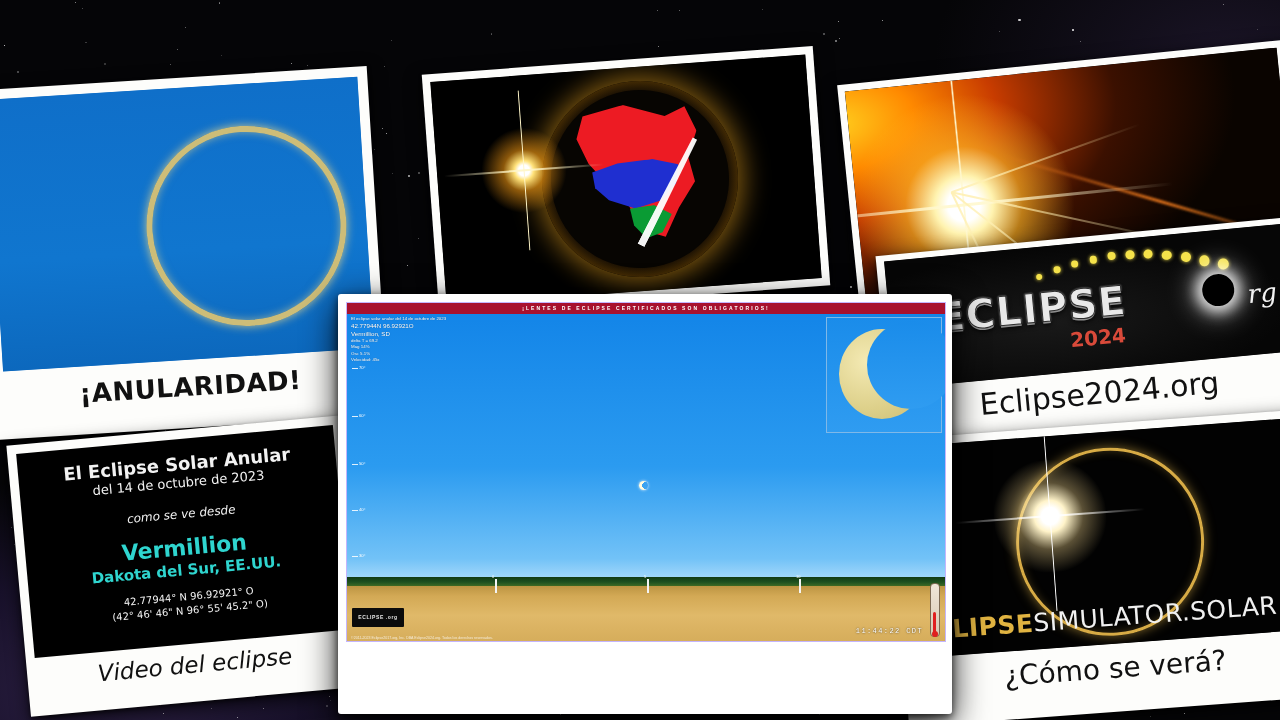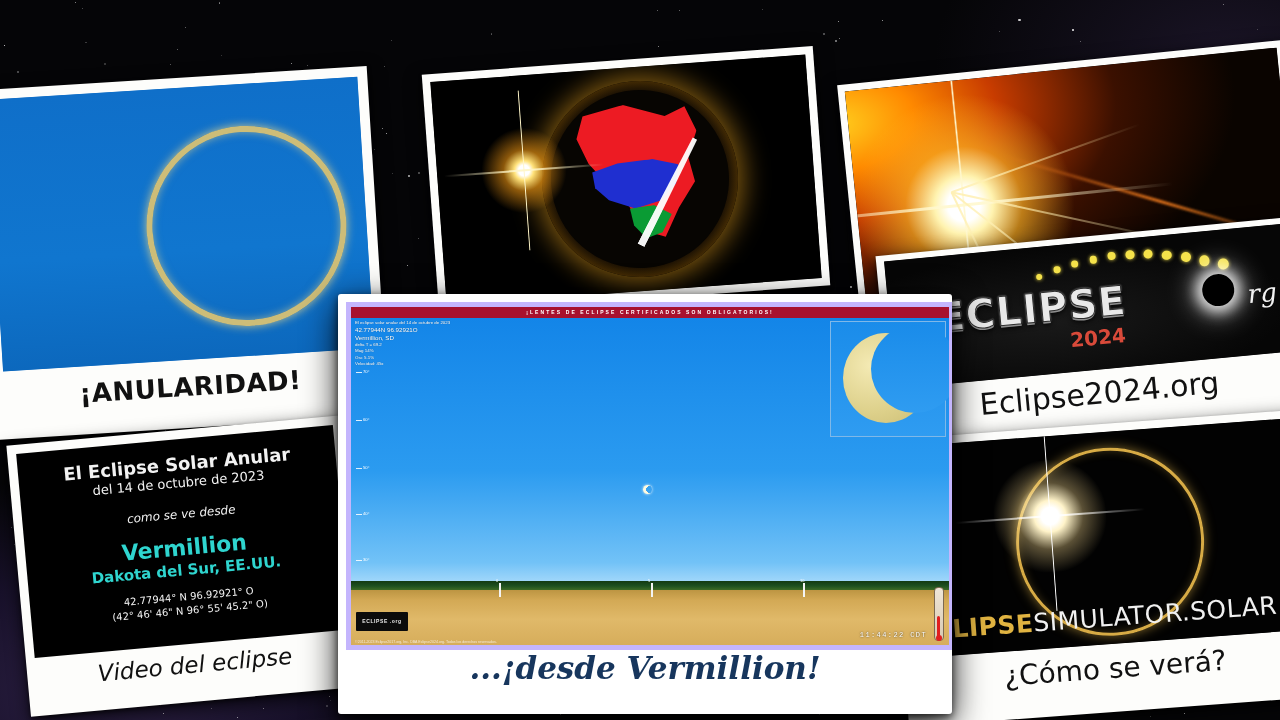--- a/index.html
+++ b/index.html
@@ -97,21 +97,21 @@
   }
   #card-simsolar .pic{left:8px;top:8px;width:404px;height:212px;background:#030303;}
   #card-simsolar .cap{top:228px;font-size:28px;font-family:"DejaVu Sans",sans-serif;}
 
   
   #card-main{
     left:338px;top:294px;width:614px;height:420px;z-index:30;
     background:#fff;border-radius:3px;
     box-shadow:0 10px 34px rgba(0,0,0,.9),0 3px 8px rgba(0,0,0,.7);
   }
-  #sim{position:absolute;left:8px;top:8px;width:598px;height:338px;background:#1e90e8;overflow:hidden;border:5px solid #c4b5fd;}
+  #sim{position:absolute;left:8px;top:8px;width:598px;height:338px;background:#1e90e8;overflow:hidden;border:1px solid #c4b5fd;}
   #card-main .cap{top:356px;font-size:31px;color:#17365d;font-family:"DejaVu Serif",serif;font-style:italic;font-weight:bold;}
 
   
   #sim-banner{
     position:absolute;left:0;top:0;width:100%;height:11px;background:#a8112e;
     color:#fff;font-size:5px;letter-spacing:2.1px;font-weight:bold;
     text-align:center;line-height:11px;font-family:"Liberation Sans",sans-serif;
     white-space:nowrap;overflow:hidden;
   }
   #sim-sky{position:absolute;left:0;top:11px;width:100%;height:263px;
@@ -837,16 +837,15 @@
 
       <div id="sim-logo">ECLIPSE .org</div>
       <div id="sim-copy">©2011-2023 Eclipse2017.org, Inc. DBA Eclipse2024.org.  Todos los derechos reservados.</div>
       <div id="sim-time">11:44:22 CDT</div>
       <div id="thermo">
           <i></i>
           <b></b>
         </div>
 
     </div>
-    <div class="cap">...¡desde Vermillion!</div>
   </div>
 
 </div>
 
 </body></html>

